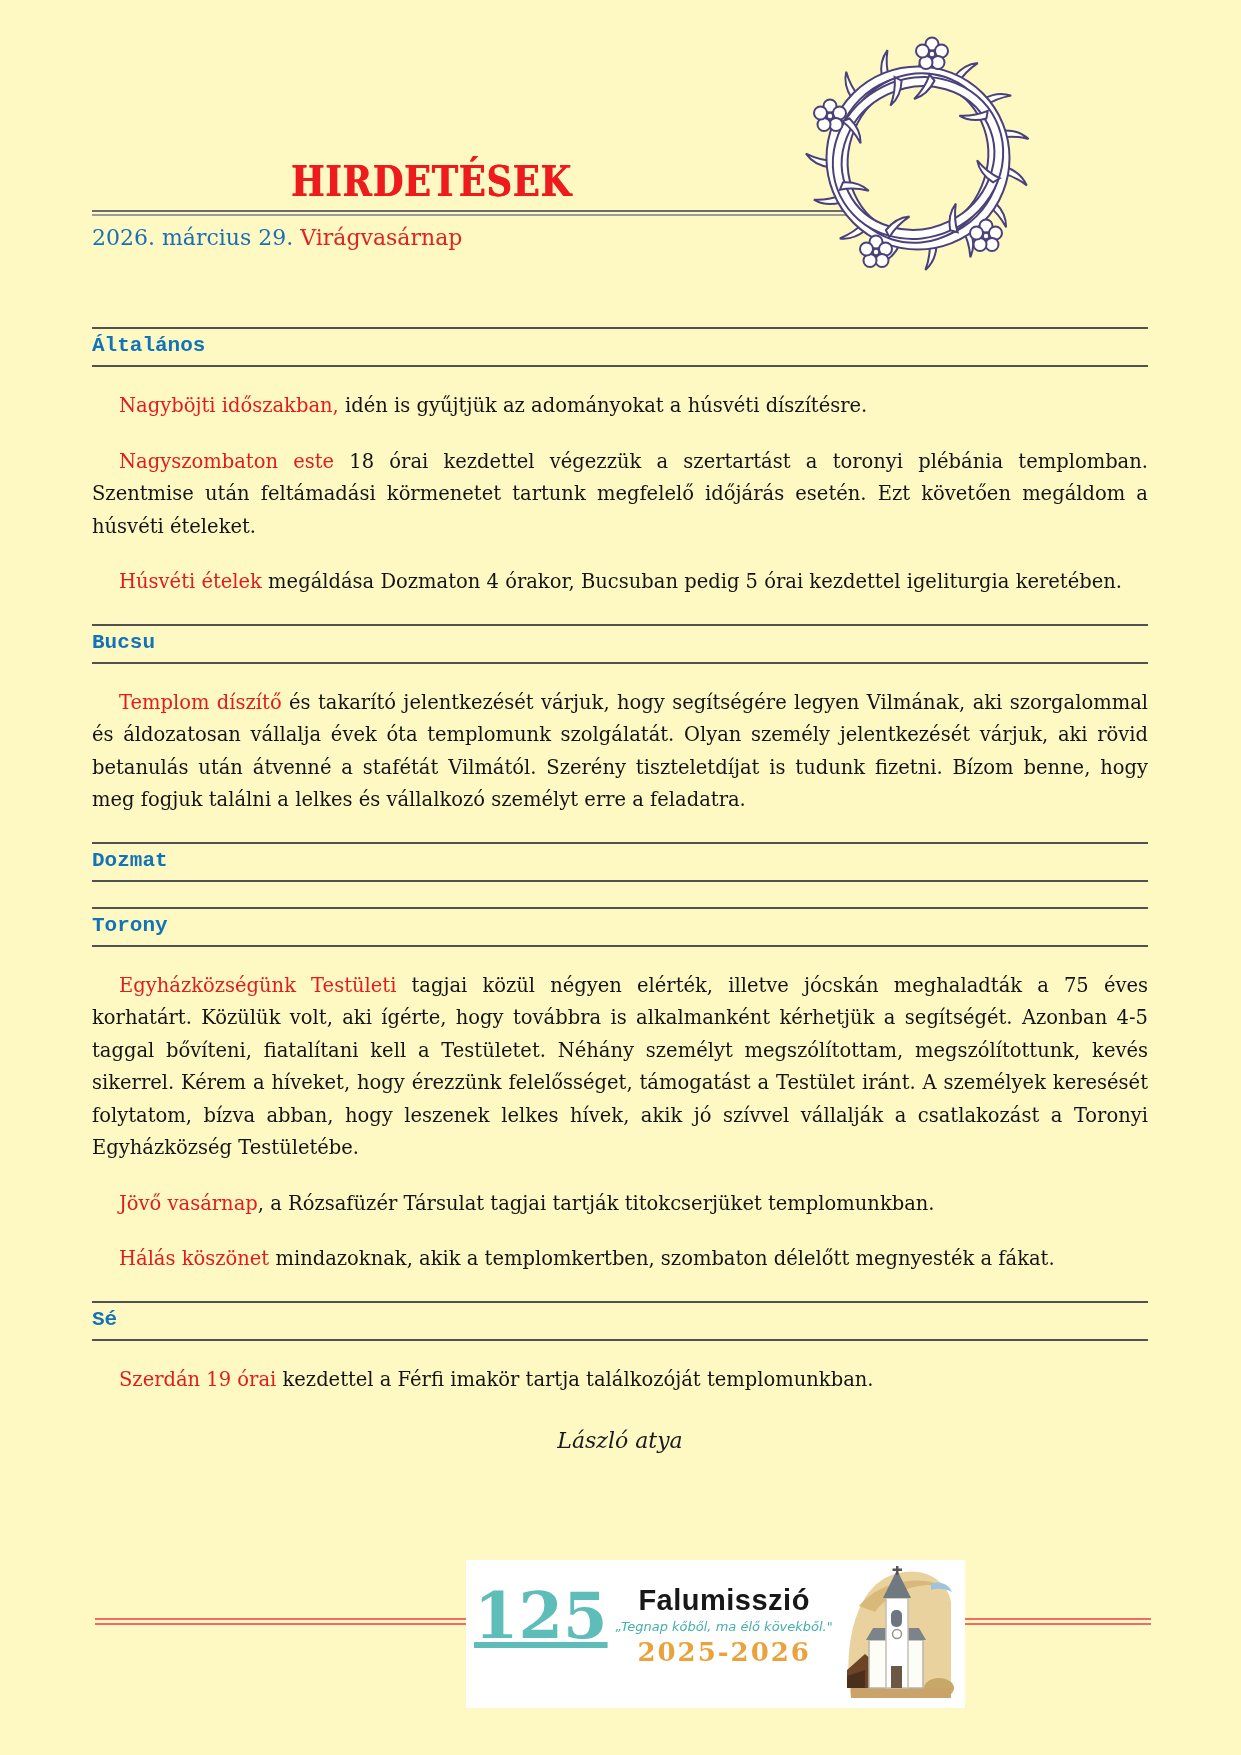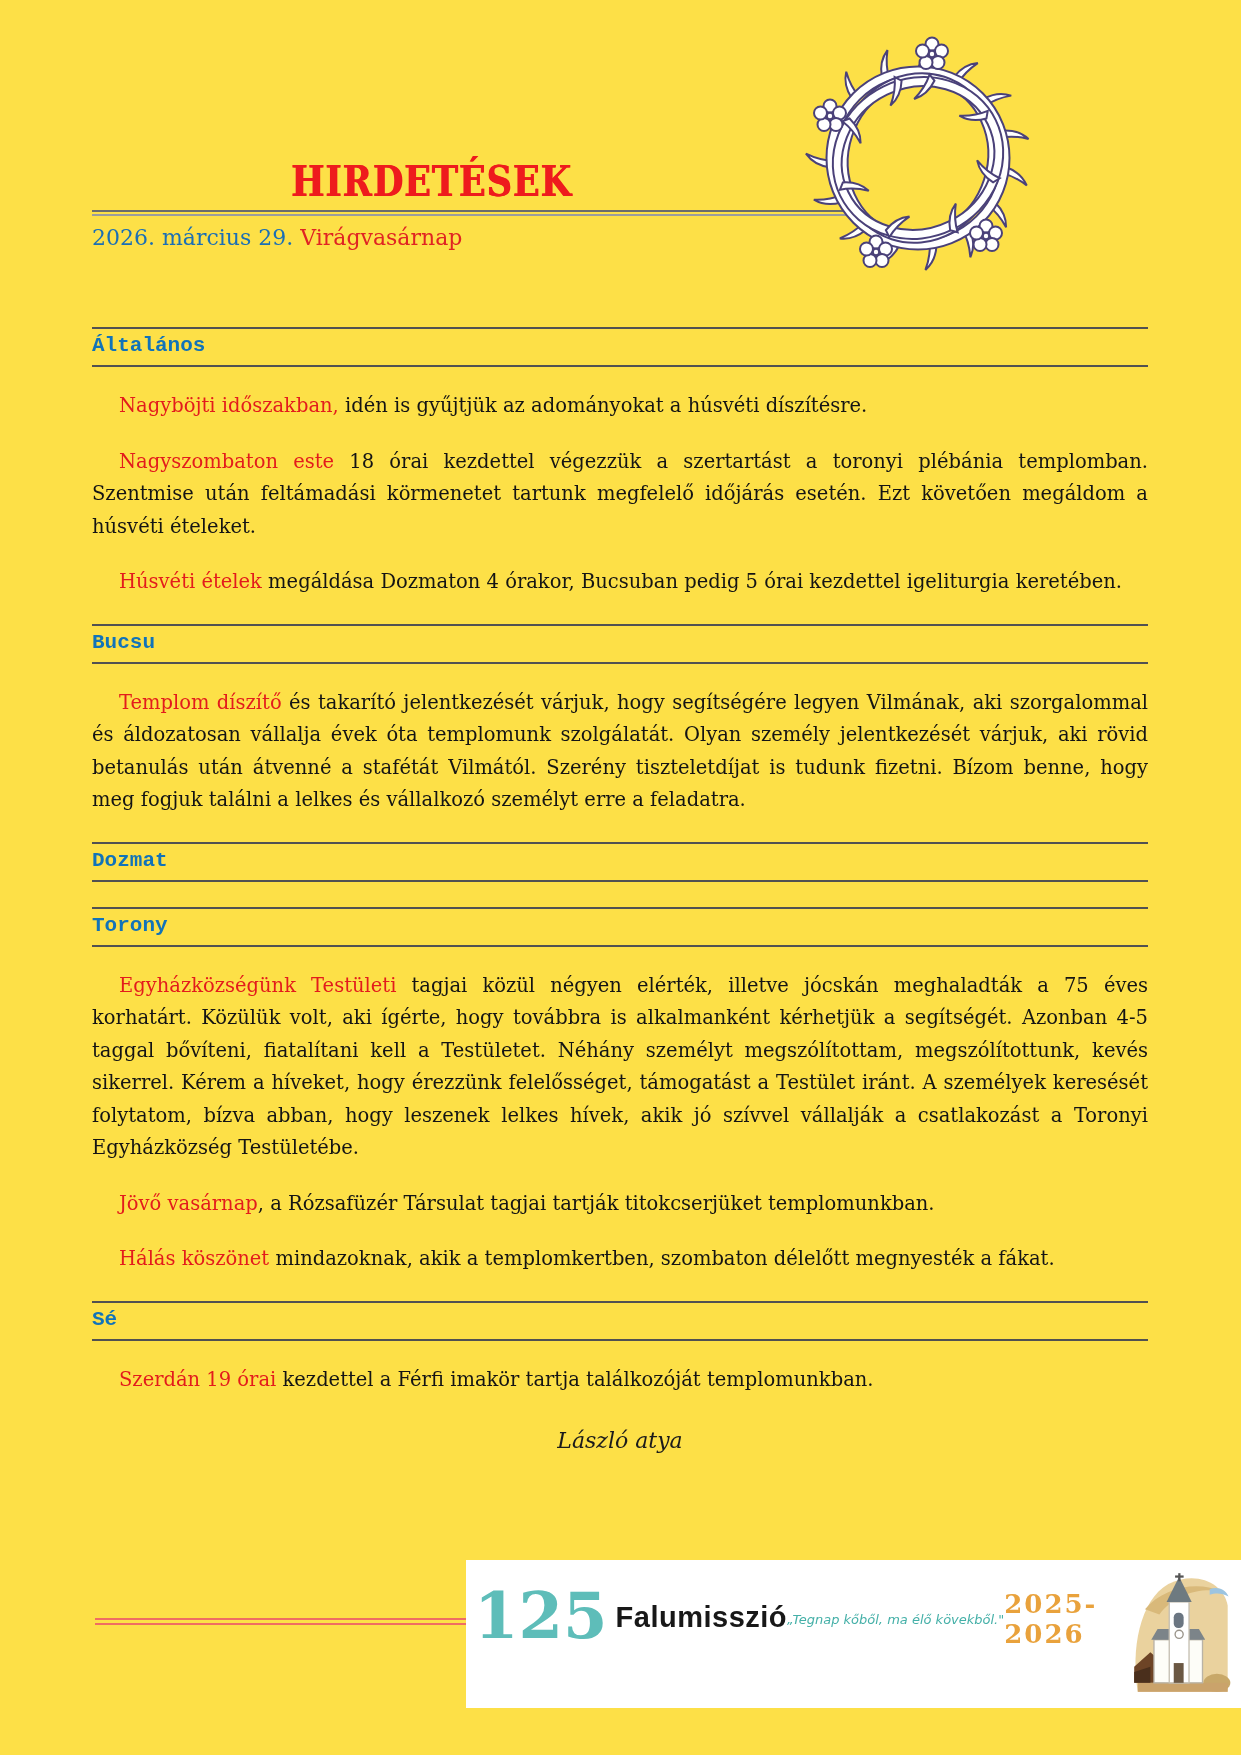--- a/index.html
+++ b/index.html
@@ -1,19 +1,19 @@
 <!DOCTYPE html>
 <html><head>
 <meta charset="utf-8">
 <style>
   html,body{margin:0;padding:0;background:#ffffff;}
   .page{
     position:relative;
     width:1241px;height:1755px;
-    background:#fde047;
+    background:#fef9c3;
     font-family:"DejaVu Serif",serif;
     color:#141414;
     overflow:hidden;
   }
   .content{padding:0 93px 0 92px;}
 
   
   .masthead{position:relative;height:302px;}
   .wreath{position:absolute;left:688px;top:20px;width:276px;height:276px;}
   .title{
@@ -61,23 +61,23 @@
     position:absolute;left:95px;right:90px;top:58px;height:3px;
     border-top:2px solid #ef6d62;border-bottom:2px solid #ef6d62;
   }
   .logo{
     position:absolute;left:466px;top:0;
     display:flex;align-items:flex-start;
     background:#ffffff;padding:0 8px;
   }
   .logo-num{
     font-family:"DejaVu Serif",serif;font-weight:700;
-    font-size:64px;line-height:1;color:#5ebdb9;margin-top:24px;
-  }
-  .logo-mid{display:flex;flex-direction:row;align-items:center;margin:26px 0 0 8px;}
+    font-size:64px;line-height:1;color:#5ebdb9;margin-top:24px;text-decoration:underline;
+  }
+  .logo-mid{display:flex;flex-direction:column;align-items:center;margin:26px 0 0 8px;}
   .logo-brand{
     font-family:"Liberation Sans",sans-serif;font-weight:700;
     font-size:29px;line-height:1;color:#181818;letter-spacing:0.5px;
   }
   .logo-motto{
     font-family:"DejaVu Sans",sans-serif;font-style:italic;
     font-size:13px;color:#45b0a8;margin-top:4px;white-space:nowrap;
   }
   .logo-years{
     font-family:"DejaVu Serif",serif;font-weight:700;

